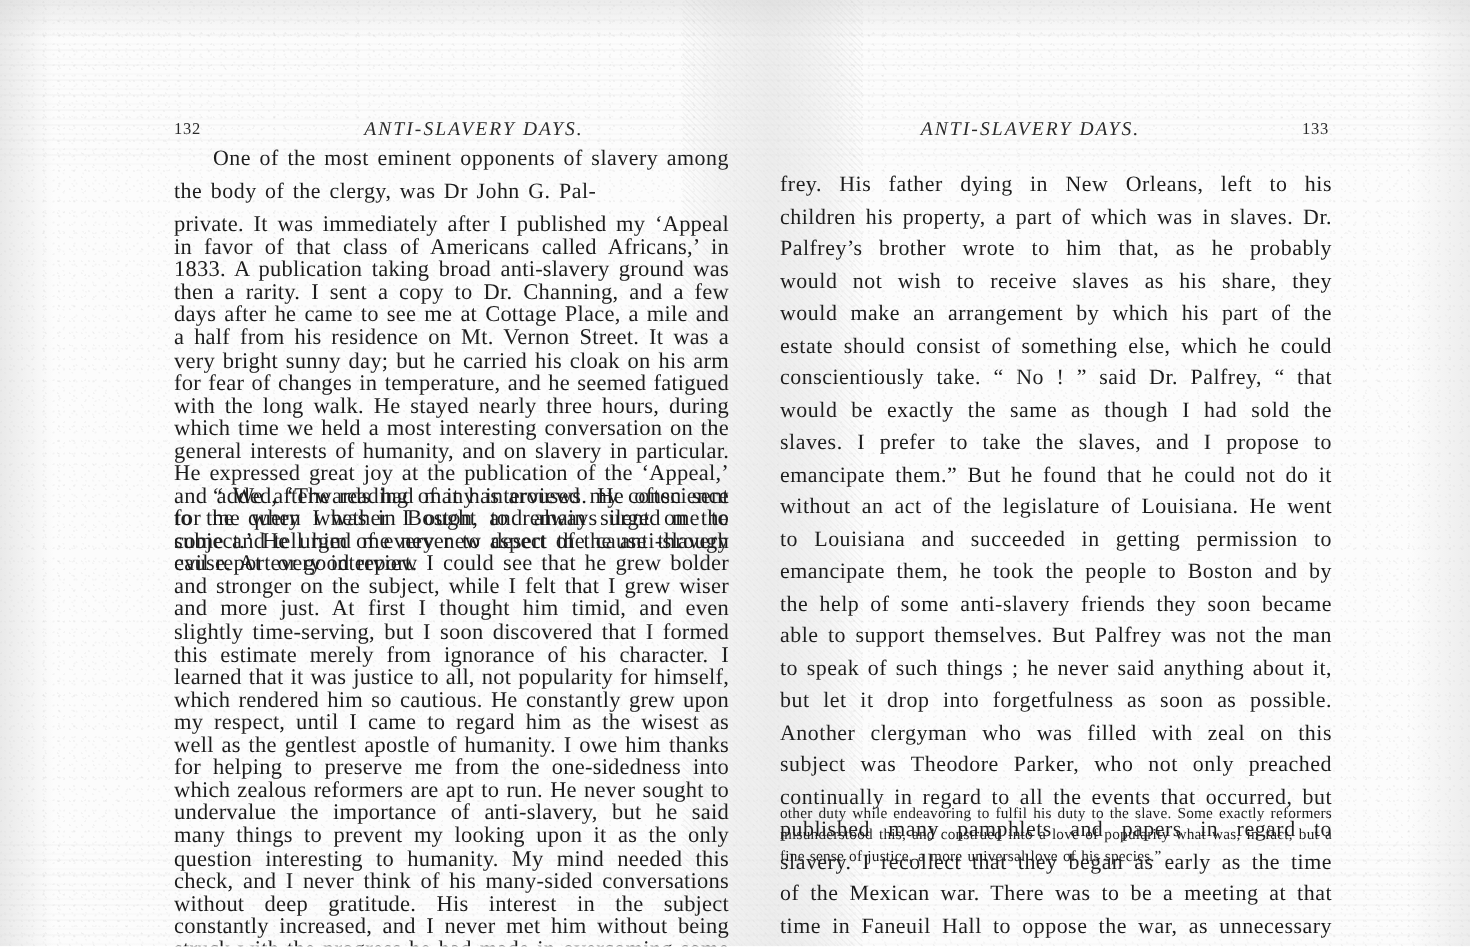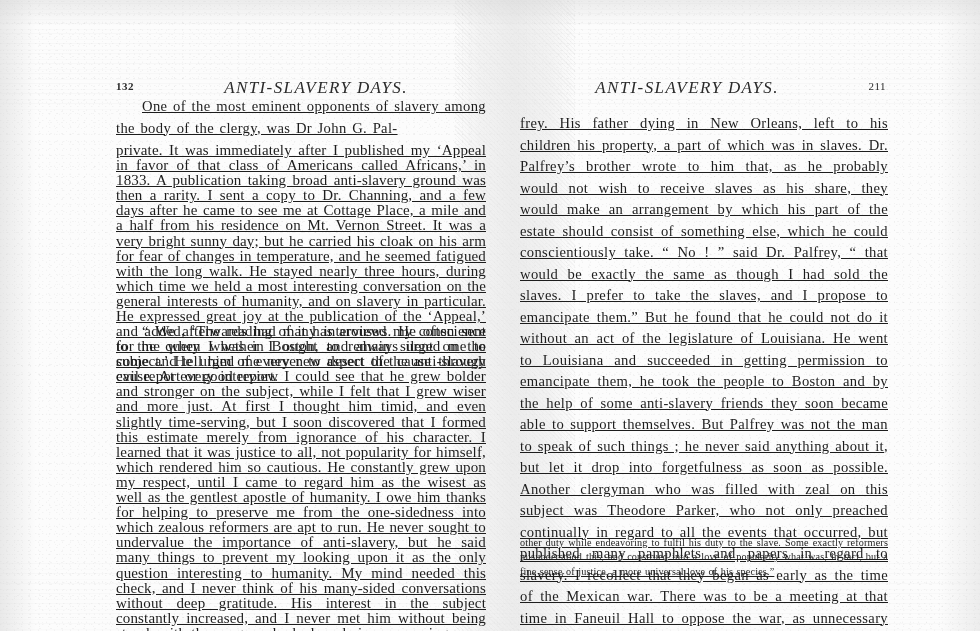--- a/index.html
+++ b/index.html
@@ -117,46 +117,45 @@
   }
 
   .folio {
     position: absolute;
     top: 2px;
     font-family: "Liberation Serif", "DejaVu Serif", serif;
     font-size: 11px;
     letter-spacing: .5px;
     color: #2a2a2a;
   }
-  .folio-left  { left: 12px; font-weight: bold; }
+  .folio-left  { left: 12px; }
   .folio-right { right: 10px; }
 
   .running-head {
     position: absolute;
     top: 0;
     left: 0;
     right: 0;
     text-align: center;
     font-style: italic;
-    font-size: 17px;
+    font-size: 13px;
     letter-spacing: 1.4px;
     color: #2b2b2b;
   }
   .leaf-left .running-head { padding-left: 34px; }
   .leaf-right .running-head { padding-right: 30px; }
 
   
   .body-block {
     position: absolute;
     left: 12px;
     right: 8px;
     text-align: justify;
     text-justify: inter-word;
     color: #1d1d1d;
-    text-decoration: underline;
   }
 
   .text-large {
     font-size: 14.6px;
     line-height: 21.5px;
     letter-spacing: .35px;
     word-spacing: 1.6px;
   }
 
   .text-small {
@@ -208,21 +207,21 @@
     <div class="body-block text-small quote-a no-select">private. It was immediately after I published my ‘Appeal in favor of that class of Americans called Africans,’ in 1833. A publication taking broad anti-slavery ground was then a rarity. I sent a copy to Dr. Channing, and a few days after he came to see me at Cottage Place, a mile and a half from his residence on Mt. Vernon Street. It was a very bright sunny day; but he carried his cloak on his arm for fear of changes in temperature, and he seemed fatigued with the long walk. He stayed nearly three hours, during which time we held a most interesting conversation on the general interests of humanity, and on slavery in particular. He expressed great joy at the publication of the ‘Appeal,’ and added, ‘The reading of it has aroused my conscience to the query whether I ought to remain silent on the subject.’ He urged me never to desert the cause through evil report or good report.</div>
 
     <div class="body-block text-small quote-b indent-first no-select">“ We afterwards had many interviews. He often sent for me when I was in Boston, and always urged me to come and tell him of every new aspect of the anti-slavery cause. At every interview I could see that he grew bolder and stronger on the subject, while I felt that I grew wiser and more just. At first I thought him timid, and even slightly time-serving, but I soon discovered that I formed this estimate merely from ignorance of his character. I learned that it was justice to all, not popularity for himself, which rendered him so cautious. He constantly grew upon my respect, until I came to regard him as the wisest as well as the gentlest apostle of humanity. I owe him thanks for helping to preserve me from the one-sidedness into which zealous reformers are apt to run. He never sought to undervalue the importance of anti-slavery, but he said many things to prevent my looking upon it as the only question interesting to humanity. My mind needed this check, and I never think of his many-sided conversations without deep gratitude. His interest in the subject constantly increased, and I never met him without being struck with the progress he had made in overcoming some difficulty which for a time troubled his sensitive conscience. I can distinctly recollect several such steps. At one time he was doubtful whether it was right to petition Congress on the subject, because such petitions exasperated our Southern brethren, and, as he thought, made them more tenacious of their system. He afterwards headed petition himself. In all such cases he was held back by the conscientious fear of violating some</div>
 
   </div>
 
   <div class="leaf leaf-right">
 
     <div class="running-head-row">
       <span class="running-head">ANTI-SLAVERY DAYS.</span>
-      <span class="folio folio-right">211</span>
+      <span class="folio folio-right">133</span>
     </div>
 
     <div class="body-block text-large right-main no-select">frey. His father dying in New Orleans, left to his children his property, a part of which was in slaves. Dr. Palfrey’s brother wrote to him that, as he probably would not wish to receive slaves as his share, they would make an arrangement by which his part of the estate should consist of something else, which he could conscientiously take. “ No ! ” said Dr. Palfrey, “ that would be exactly the same as though I had sold the slaves. I prefer to take the slaves, and I propose to emancipate them.” But he found that he could not do it without an act of the legislature of Louisiana. He went to Louisiana and succeeded in getting permission to emancipate them, he took the people to Boston and by the help of some anti-slavery friends they soon became able to support themselves. But Palfrey was not the man to speak of such things ; he never said anything about it, but let it drop into forgetfulness as soon as possible. Another clergyman who was filled with zeal on this subject was Theodore Parker, who not only preached continually in regard to all the events that occurred, but published many pamphlets and papers in regard to slavery. I recollect that they began as early as the time of the Mexican war. There was to be a meeting at that time in Faneuil Hall to oppose the war, as unnecessary and</div>
 
     <div class="body-block text-small footnote no-select">other duty while endeavoring to fulfil his duty to the slave. Some exactly reformers misunderstood this, and construed into a love of popularity what was, in fact, but a fine sense of justice, a more universal love of his species.”</div>
 
   </div>
 
 </div>
 

